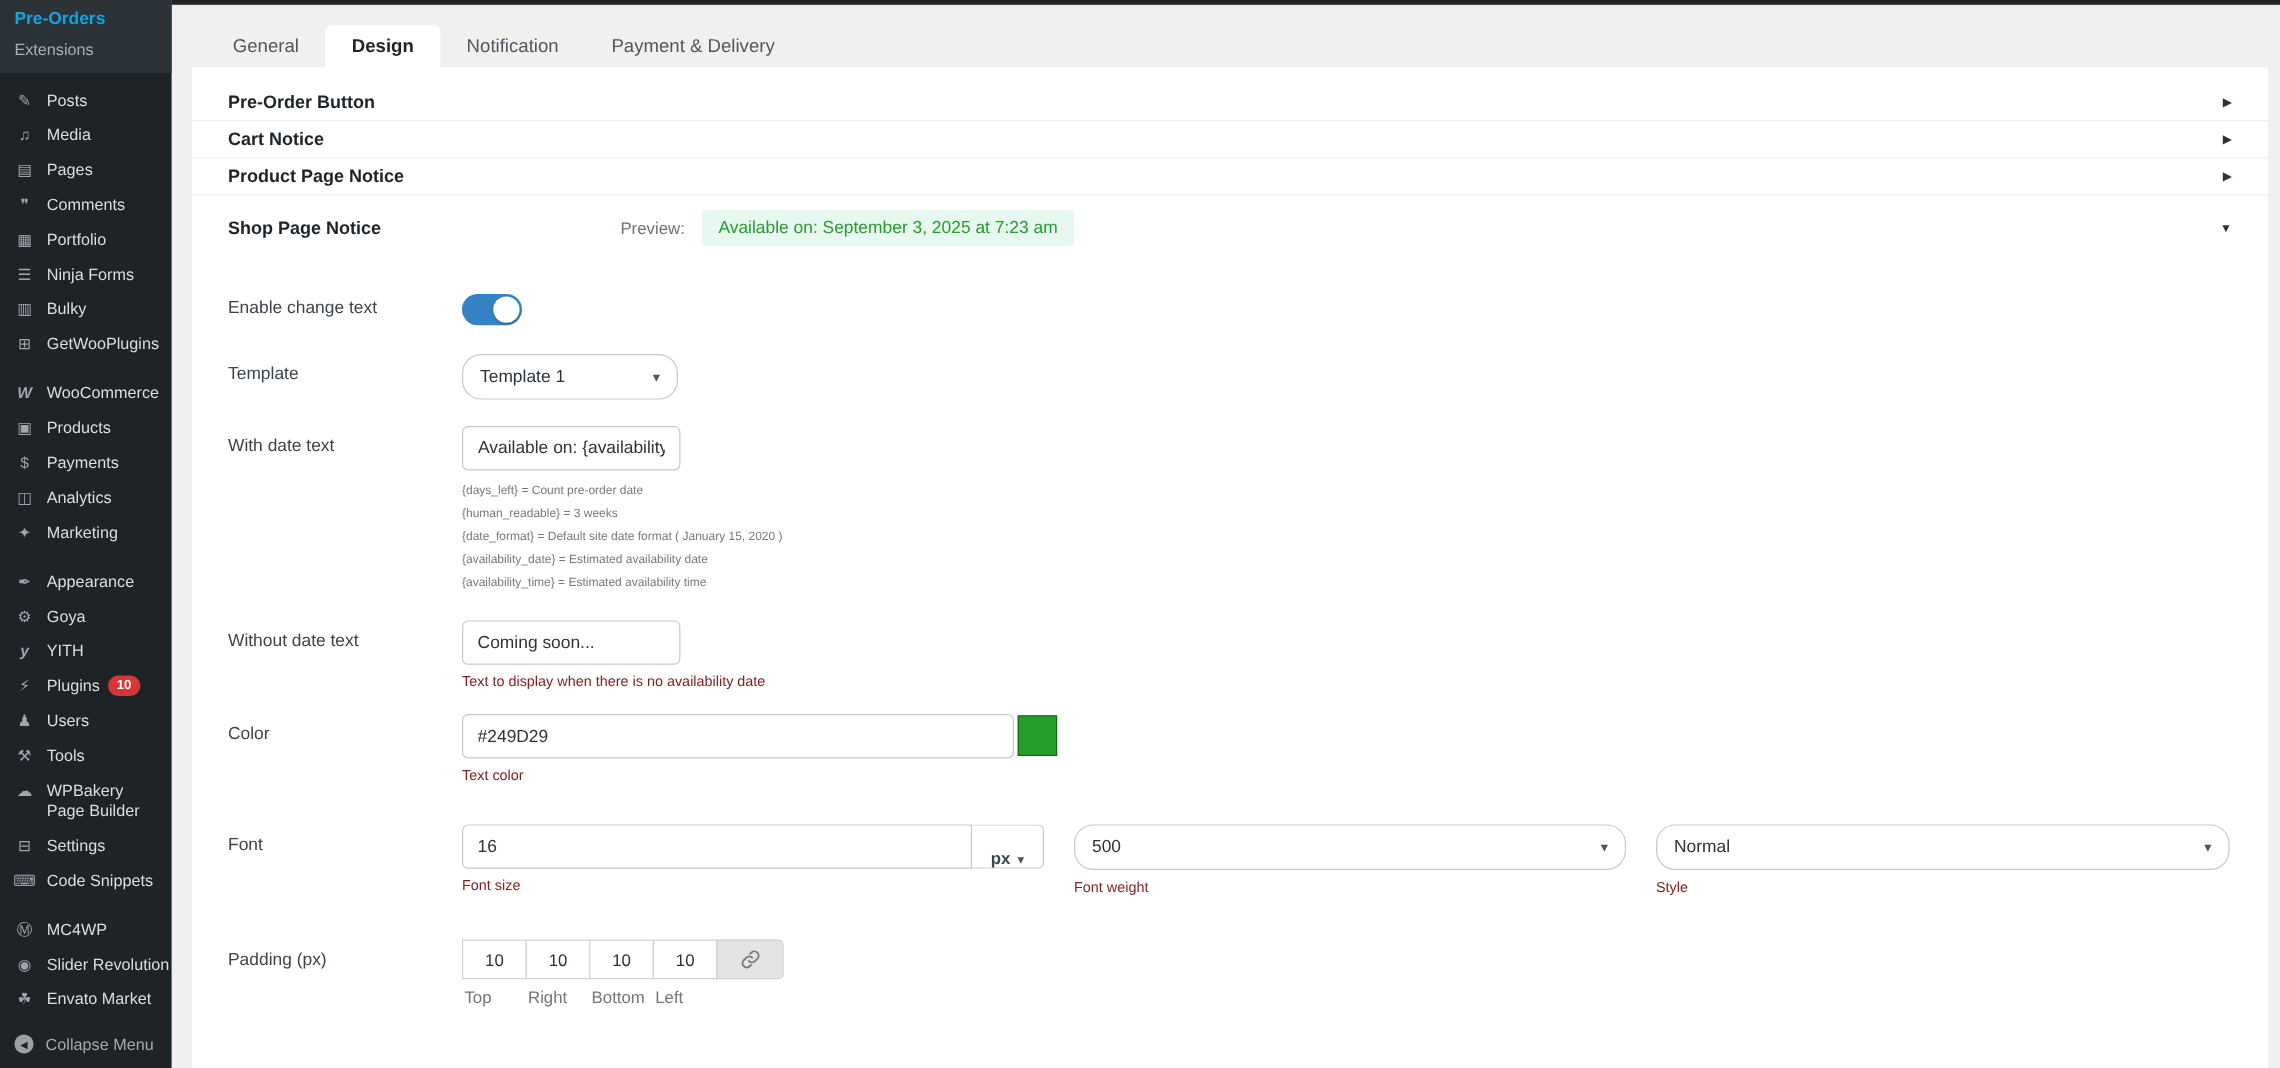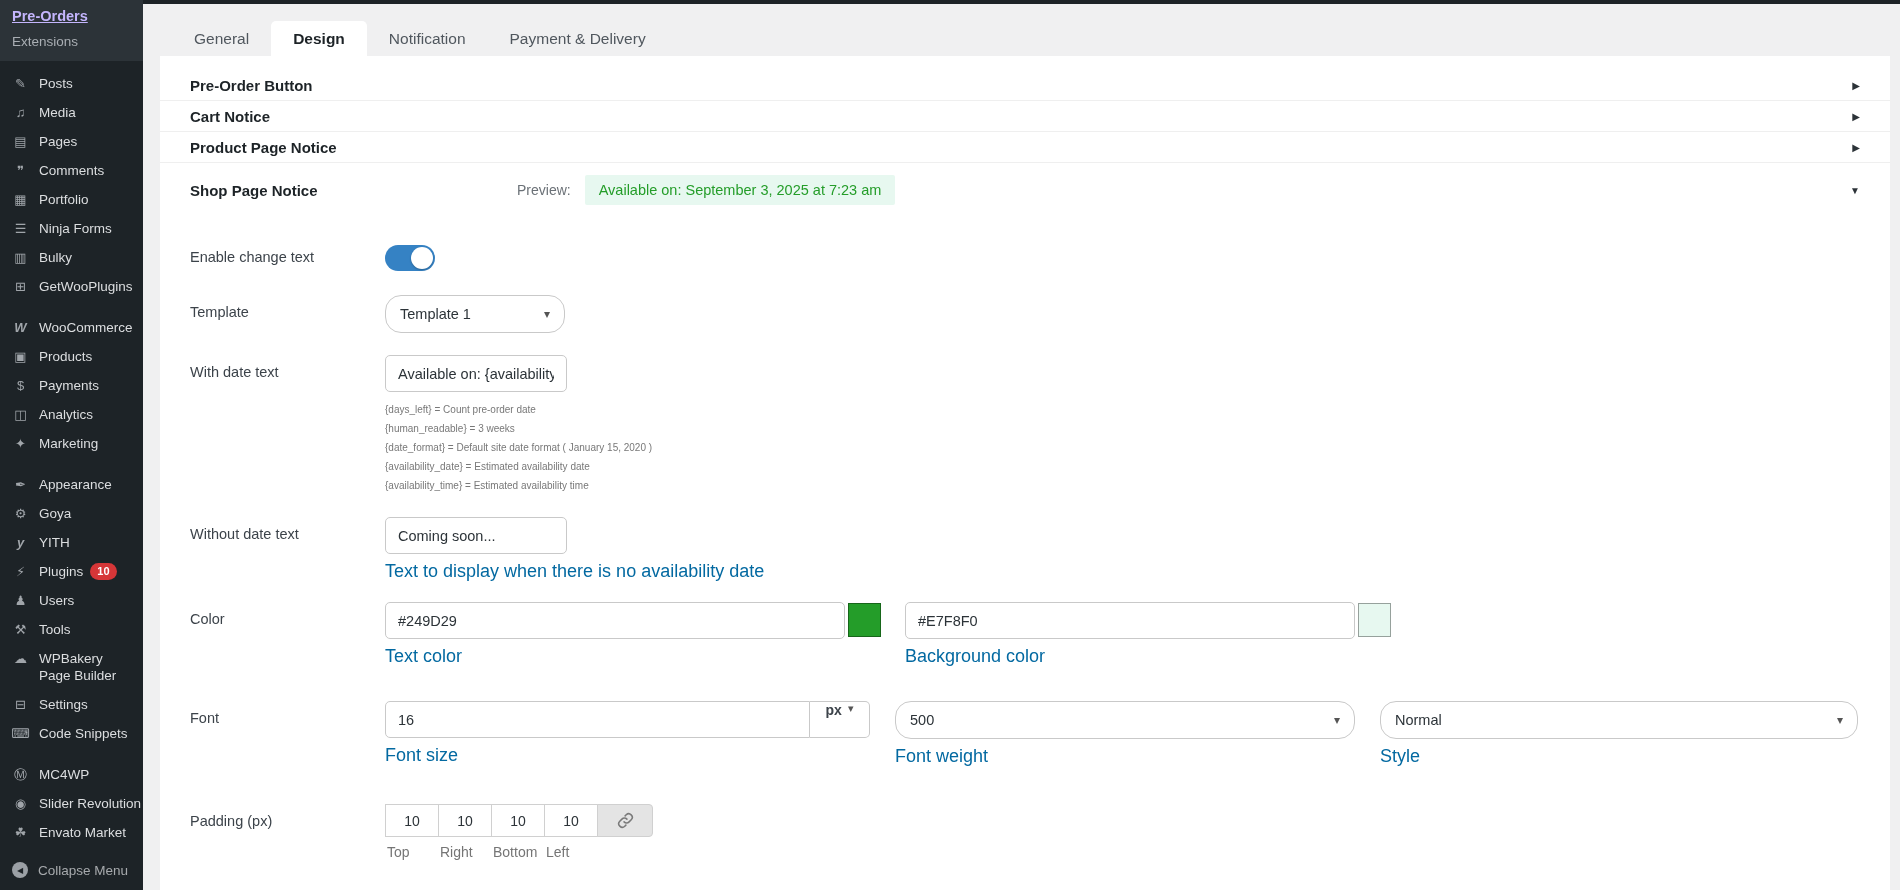--- a/index.html
+++ b/index.html
@@ -7,21 +7,21 @@
   body {
     font-family: "Liberation Sans", "DejaVu Sans", sans-serif;
     background:#f0f0f1; color:#1d2327; position:relative;
   }
   
   .top-strip { position:absolute; top:0; left:143px; right:0; height:4px; background:#1d2327; }
 
   
   .sidebar { position:absolute; left:0; top:0; bottom:0; width:143px; background:#1d2327; z-index:5; }
   .sb-head { background:#2c3338; padding:8px 12px 12px 12px; }
-  .sb-head .sb-title { color:#c4b5fd; font-weight:bold; font-size:14.5px;text-decoration:underline; }
+  .sb-head .sb-title { color:#0ea5e9; font-weight:bold; font-size:14.5px; }
   .sb-head .sb-sub { color:#a9aeb3; font-size:13.5px; margin-top:10px; }
   .sb-nav { padding-top:8px; }
   .sb-group { margin-top:0; }
   .sb-group + .sb-group { margin-top:12px; }
   .sb-item { display:flex; align-items:flex-start; padding:6px 4px 6px 10px; color:#dcdee0; font-size:13.5px; line-height:17px; cursor:pointer; }
   .sb-item .sb-ic { width:21px; min-width:21px; text-align:center; color:#a0a5aa; font-size:13px; margin-right:8px; font-style:normal; }
   .sb-item .sb-label { white-space:nowrap; }
   .sb-item.wrap .sb-label { white-space:normal; width:96px; }
   .sb-badge { background:#d63638; color:#fff; font-size:11px; line-height:11px; border-radius:9px; padding:3px 7px; margin-left:7px; font-weight:bold; }
   .sb-collapse { position:absolute; bottom:6px; left:0; right:0; display:flex; align-items:center; padding:6px 10px; color:#a7aaad; font-size:13.5px; cursor:pointer; }
@@ -58,35 +58,35 @@
   .toggle .knob { position:absolute; top:2px; right:2px; width:22px; height:22px; border-radius:50%; background:#fff; box-shadow:0 1px 2px rgba(0,0,0,.25); }
 
   .select { height:38px; border:1px solid #c9c9c9; border-radius:16px; background:#fff; display:flex; align-items:center; padding:0 14px; font-size:14.5px; color:#2c3338; cursor:pointer; }
   .select .caret { margin-left:auto; color:#555; font-size:12px; }
   .sel-template { width:180px; }
 
   .text-input { height:37px; border:1px solid #c9c9c9; border-radius:5px; background:#fff; padding:0 12px; font-size:14.5px; color:#2c3338; font-family:"Liberation Sans","DejaVu Sans",sans-serif; outline:none; }
   .inp-date { width:182px; }
   .help-block { margin-top:8px; }
   .help-line { font-size:10px; color:#787878; line-height:19px; }
-  .sub-label { font-size:18px; color:#0369a1; margin-top:7px; }
+  .sub-label { font-size:12px; color:#7f1d1d; margin-top:7px; }
 
   .field-col { display:flex; align-items:flex-start; }
   .color-group1 { width:496px; margin-right:24px; }
   .color-group2 { width:486px; }
   .color-wrap { display:flex; align-items:flex-start; }
   .inp-color1 { width:460px; } .inp-color2 { width:450px; }
   .swatch { width:33px; height:34px; margin-left:3px; margin-top:1px; border:1px solid rgba(0,0,0,.35); cursor:pointer; }
 
   .font-col1 { width:485px; margin-right:25px; }
   .font-col2 { width:460px; margin-right:25px; }
   .font-col3 { width:478px; }
   .input-group { display:flex; }
   .inp-fontsize { width:425px; border-radius:5px 0 0 5px; }
-  .unit-select { width:60px; height:37px; border:1px solid #c9c9c9; border-left:none; border-radius:0 5px 5px 0; background:#fff; display:flex; align-items:flex-start; justify-content:center; gap:6px; font-size:14px; font-weight:bold; color:#3c434a; cursor:pointer; }
+  .unit-select { width:60px; height:37px; border:1px solid #c9c9c9; border-left:none; border-radius:0 5px 5px 0; background:#fff; display:flex; align-items:flex-end; justify-content:center; gap:6px; font-size:14px; font-weight:bold; color:#3c434a; cursor:pointer; }
   .unit-select .caret { font-size:11px; color:#555; font-weight:normal; }
 
   .pad-inputs { display:flex; }
   .pad-input { width:54px; height:33px; border:1px solid #d0d0d0; background:#fff; text-align:center; font-size:14px; color:#2c3338; font-family:"Liberation Sans","DejaVu Sans",sans-serif; outline:none; }
   .pad-input + .pad-input { margin-left:-1px; }
   .link-btn { width:56px; height:33px; margin-left:-1px; background:#e4e4e4; border:1px solid #d0d0d0; border-radius:0 4px 4px 0; display:flex; align-items:center; justify-content:center; cursor:pointer; }
   .pad-labels { display:flex; margin-top:7px; }
   .pad-labels span { width:53px; font-size:14px; color:#757575; padding-left:2px; }
 </style>
 </head>
@@ -287,27 +287,20 @@
 
       <div class="form-row row-color">
         <div class="form-label">Color</div>
         <div class="field-col">
           <div class="color-group1">
             <div class="color-wrap">
               <input class="text-input inp-color1" type="text" value="#249D29" style="">
               <span class="swatch" style="background: rgb(36, 157, 41);"></span>
             </div>
             <div class="sub-label">Text color</div>
-          </div>
-          <div class="color-group2">
-            <div class="color-wrap">
-              <input class="text-input inp-color2" type="text" value="#E7F8F0" style="">
-              <span class="swatch" style="background: rgb(231, 248, 240);"></span>
-            </div>
-            <div class="sub-label">Background color</div>
           </div>
         </div>
       </div>
 
       <div class="form-row row-font">
         <div class="form-label">Font</div>
         <div class="field-col">
           <div class="font-col1">
             <div class="input-group">
               <input class="text-input inp-fontsize" type="text" value="16" style="">

